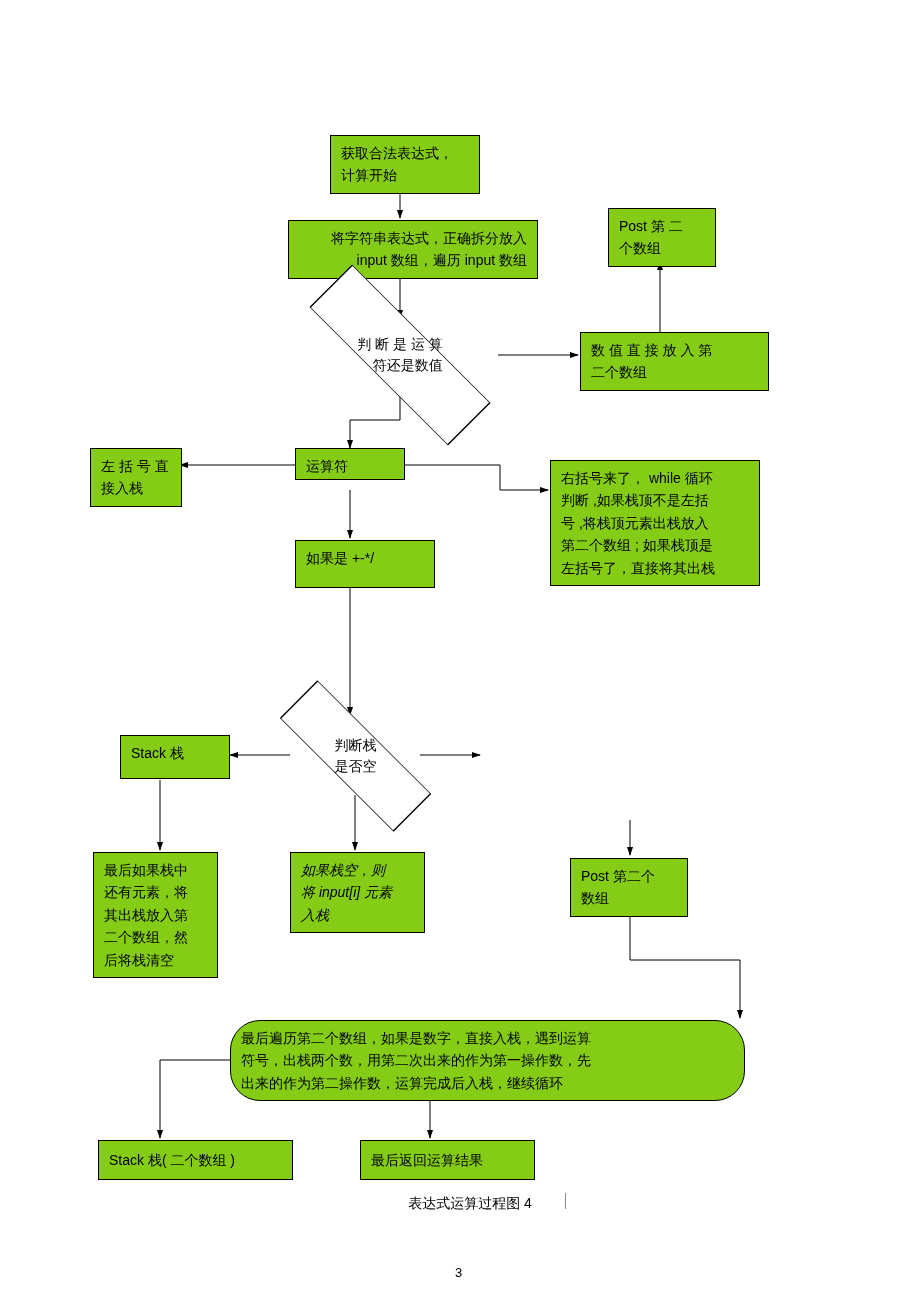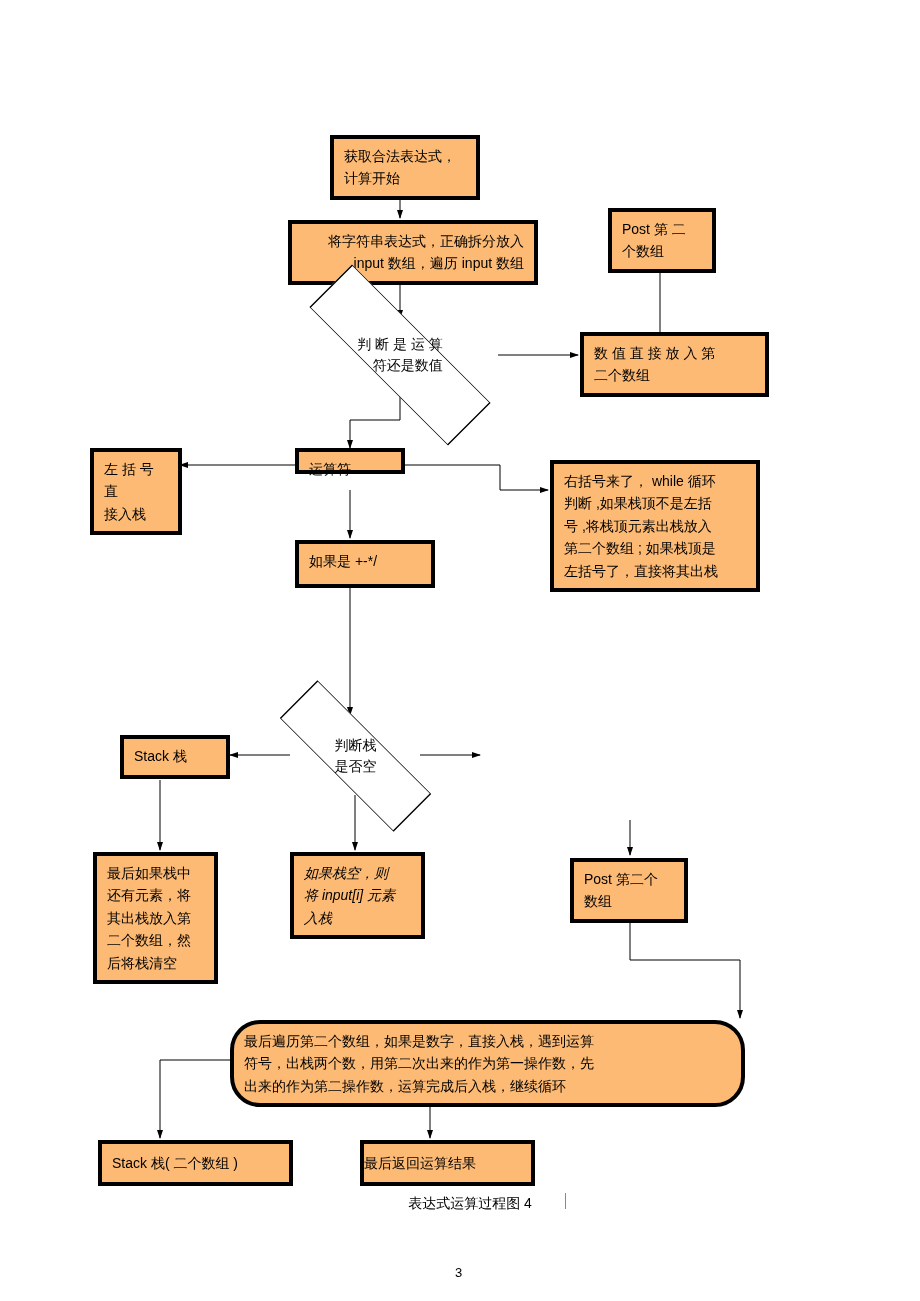--- a/index.html
+++ b/index.html
@@ -11,22 +11,22 @@
     color: #000;
   }
   #canvas {
     position: relative;
     width: 920px;
     height: 1301px;
     margin: 0 auto;
   }
   .box {
     position: absolute;
-    border: 4px solid #000000;
-    background: #fdba74;
+    border: 1px solid #000000;
+    background: #84cc16;
     padding: 6px 10px;
     line-height: 1.6;
     text-align: left;
   }
   .diamond-wrap {
     position: absolute;
   }
   .diamond {
     position: absolute;
     width: 100%;
@@ -134,21 +134,21 @@
   </div>
 
   <div class="box" style="left:580px; top:332px; width:189px;">
     <span>数 值 直 接 放 入 第<br>二个数组</span>
   </div>
 
   <div class="box" style="left:90px; top:448px; width:92px;">
     <span>左 括 号 直<br>接入栈</span>
   </div>
 
-  <div class="box" style="left:295px; top:448px; width:110px; height:26px;">
+  <div class="box" style="left:295px; top:448px; width:110px; height:32px;">
     <span>运算符</span>
   </div>
 
   <div class="box" style="left:550px; top:460px; width:210px;">
     <span>右括号来了，  while 循环<br>判断 ,如果栈顶不是左括<br>号 ,将栈顶元素出栈放入<br>第二个数组 ; 如果栈顶是<br>左括号了，直接将其出栈</span>
   </div>
 
   <div class="box" style="left:295px; top:540px; width:140px; height:48px;">
     <span>如果是 +-*/</span>
   </div>
@@ -178,21 +178,21 @@
   </div>
 
   <div class="box" style="left:230px; top:1020px; width:515px;border-radius:30px;">
     <span>最后遍历第二个数组，如果是数字，直接入栈，遇到运算<br>符号，出栈两个数，用第二次出来的作为第一操作数，先<br>出来的作为第二操作数，运算完成后入栈，继续循环</span>
   </div>
 
   <div class="box" style="left:98px; top:1140px; width:195px; padding:8px 10px;">
     <span>Stack 栈( 二个数组 )</span>
   </div>
 
-  <div class="box" style="left:360px; top:1140px; width:175px; padding:8px 0;">
+  <div class="box" style="left:360px; top:1140px; width:175px; padding:8px 10px;">
     <span>最后返回运算结果</span>
   </div>
 
   <div class="caption" style="left:360px; top:1195px; width:220px;">
     <span>表达式运算过程图     4</span>
   </div>
   <div class="divider" style="left:565px; top:1193px;"></div>
 
   <div class="pagenum" style="left:455px; top:1265px;">
     <span>3</span>

